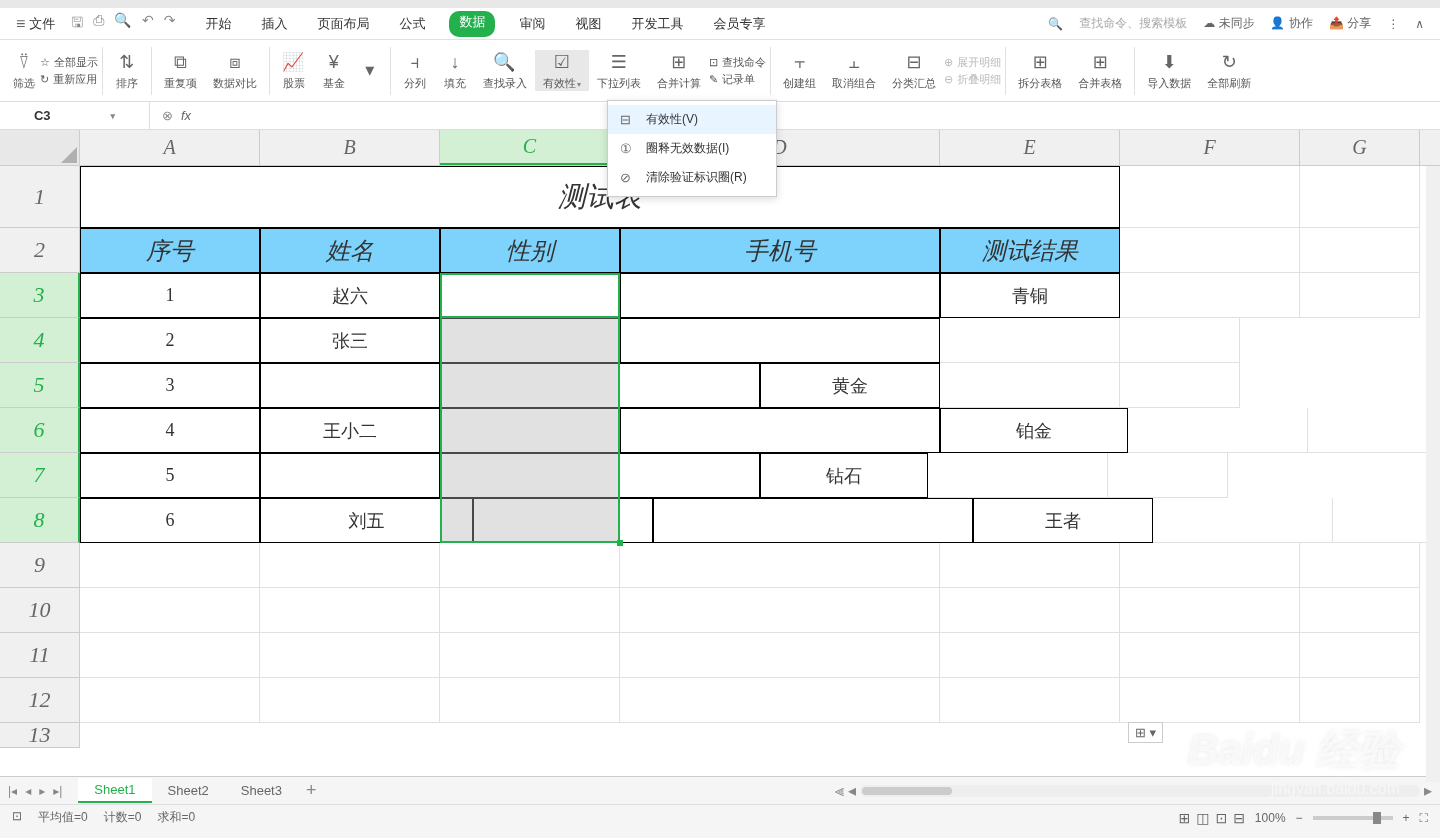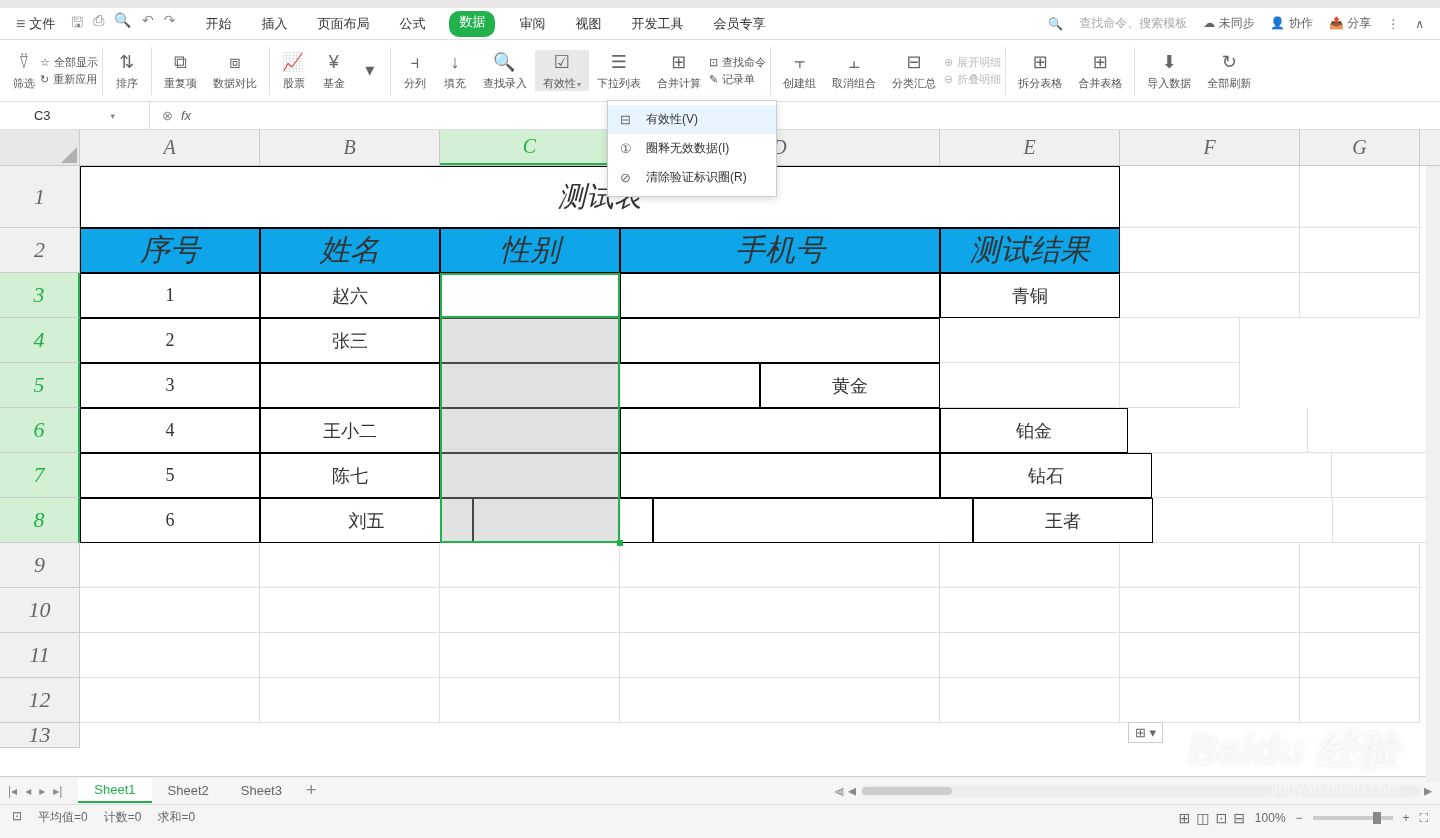--- a/index.html
+++ b/index.html
@@ -28,21 +28,21 @@
 .ribbon-double-item { display: flex; align-items: center; gap: 4px; white-space: nowrap; }
 .ribbon-group.highlighted { background: #e8e8e8; }
 .dropdown-caret { font-size: 8px; color: #888; margin-left: 1px; }
 
 .context-menu { position: absolute; top: 100px; left: 607px; width: 170px; background: #fff; border: 1px solid #ccc; box-shadow: 0 2px 8px rgba(0,0,0,0.15); z-index: 100; padding: 4px 0; }
 .context-item { display: flex; align-items: center; gap: 10px; padding: 6px 12px; font-size: 12px; color: #333; cursor: pointer; }
 .context-item:hover, .context-item.hover { background: #e8f4ff; }
 .context-icon { width: 16px; color: #666; font-size: 13px; }
 
 .formula-bar { height: 28px; background: #fff; display: flex; align-items: center; border-bottom: 1px solid #ddd; }
-.name-box { width: 150px; height: 100%; display: flex; align-items: center; justify-content: center; border-right: 1px solid #ddd; font-size: 13px; color: #333; }
+.name-box { width: 150px; height: 100%; display: flex; align-items: center; justify-content: center; border-right: 1px solid #ddd; font-size: 13px; color: #333; font-weight: bold; }
 .name-dropdown { font-size: 9px; color: #888; margin-left: 60px; }
 .fx-area { display: flex; align-items: center; gap: 8px; padding: 0 12px; color: #888; font-size: 13px; }
 .fx-icon { font-style: italic; color: #666; }
 
 .sheet-area { position: relative; background: #fff; height: 646px; overflow: hidden; }
 .col-headers { display: flex; height: 36px; background: #f0f0f0; border-bottom: 1px solid #ccc; }
 .corner { width: 80px; height: 100%; background: #e8e8e8; border-right: 1px solid #ccc; display: flex; align-items: flex-end; justify-content: flex-end; padding: 2px; }
 .corner::after { content: ""; border: 8px solid transparent; border-bottom-color: #b0b0b0; border-right-color: #b0b0b0; }
 .col-header { display: flex; align-items: center; justify-content: center; font-size: 20px; font-style: italic; color: #666; border-right: 1px solid #ccc; font-family: "Times New Roman", serif; }
 .col-header.selected { background: #d4f0d4; color: #22b14c; border-bottom: 2px solid #22b14c; }
@@ -50,21 +50,21 @@
 .grid-body { display: flex; }
 .row-headers { display: flex; flex-direction: column; }
 .row-header { width: 80px; height: 45px; display: flex; align-items: center; justify-content: center; font-size: 22px; font-style: italic; font-family: "Times New Roman", serif; color: #666; background: #f0f0f0; border-right: 1px solid #ccc; border-bottom: 1px solid #ccc; }
 .row-header.tall { height: 62px; }
 .row-header.selected { background: #d4f0d4; color: #22b14c; border-right: 2px solid #22b14c; }
 
 .cells { position: relative; }
 .cell-row { display: flex; }
 .cell { border-right: 1px solid #e0e0e0; border-bottom: 1px solid #e0e0e0; display: flex; align-items: center; justify-content: center; font-size: 18px; font-family: "SimSun", serif; color: #333; height: 45px; }
 .cell.bordered { border: 1px solid #000; }
-.cell.header-cell { background: #0ea5e9; font-style: italic; font-size: 30px; }
+.cell.header-cell { background: #7dd3fc; font-style: italic; font-size: 24px; }
 .cell.title { font-size: 28px; font-style: italic; height: 62px; }
 .cell.num { font-family: "Times New Roman", serif; }
 
 .selection-box { position: absolute; border: 2px solid #22b14c; pointer-events: none; }
 .selection-fill { position: absolute; background: rgba(180,180,180,0.4); pointer-events: none; }
 .active-cell-white { position: absolute; background: #fff; pointer-events: none; border: 2px solid #22b14c; }
 .fill-handle { position: absolute; width: 6px; height: 6px; background: #22b14c; }
 
 .smart-tag { position: absolute; top: 592px; left: 1128px; font-size: 13px; color: #666; background: #fff; border: 1px solid #ccc; padding: 2px 6px; }
 
@@ -327,24 +327,23 @@
             <div class="cell bordered num" style="width:180px">4</div>
             <div class="cell bordered" style="width:180px">王小二</div>
             <div class="cell bordered" style="width:180px"></div>
             <div class="cell bordered" style="width:320px"></div>
             <div class="cell bordered" style="width:188px">铂金</div>
             <div class="cell" style="width:180px"></div>
             <div class="cell" style="width:120px"></div>
           </div>
           <div class="cell-row">
             <div class="cell bordered num" style="width:180px">5</div>
-            <div class="cell bordered" style="width:180px">陈七</div>
-            <div class="cell bordered" style="width:180px"></div>
-            <div class="cell bordered" style="width:320px"></div>
-            <div class="cell bordered" style="width:212px">钻石</div>
+            <div class="cell bordered" style="width:180px"></div>
+            <div class="cell bordered" style="width:320px"></div>
+            <div class="cell bordered" style="width:168px">钻石</div>
             <div class="cell" style="width:180px"></div>
             <div class="cell" style="width:120px"></div>
           </div>
           <div class="cell-row">
             <div class="cell bordered num" style="width:180px">6</div>
             <div class="cell bordered" style="width:213px">刘五</div>
             <div class="cell bordered" style="width:180px"></div>
             <div class="cell bordered" style="width:320px"></div>
             <div class="cell bordered" style="width:180px">王者</div>
             <div class="cell" style="width:180px"></div>

